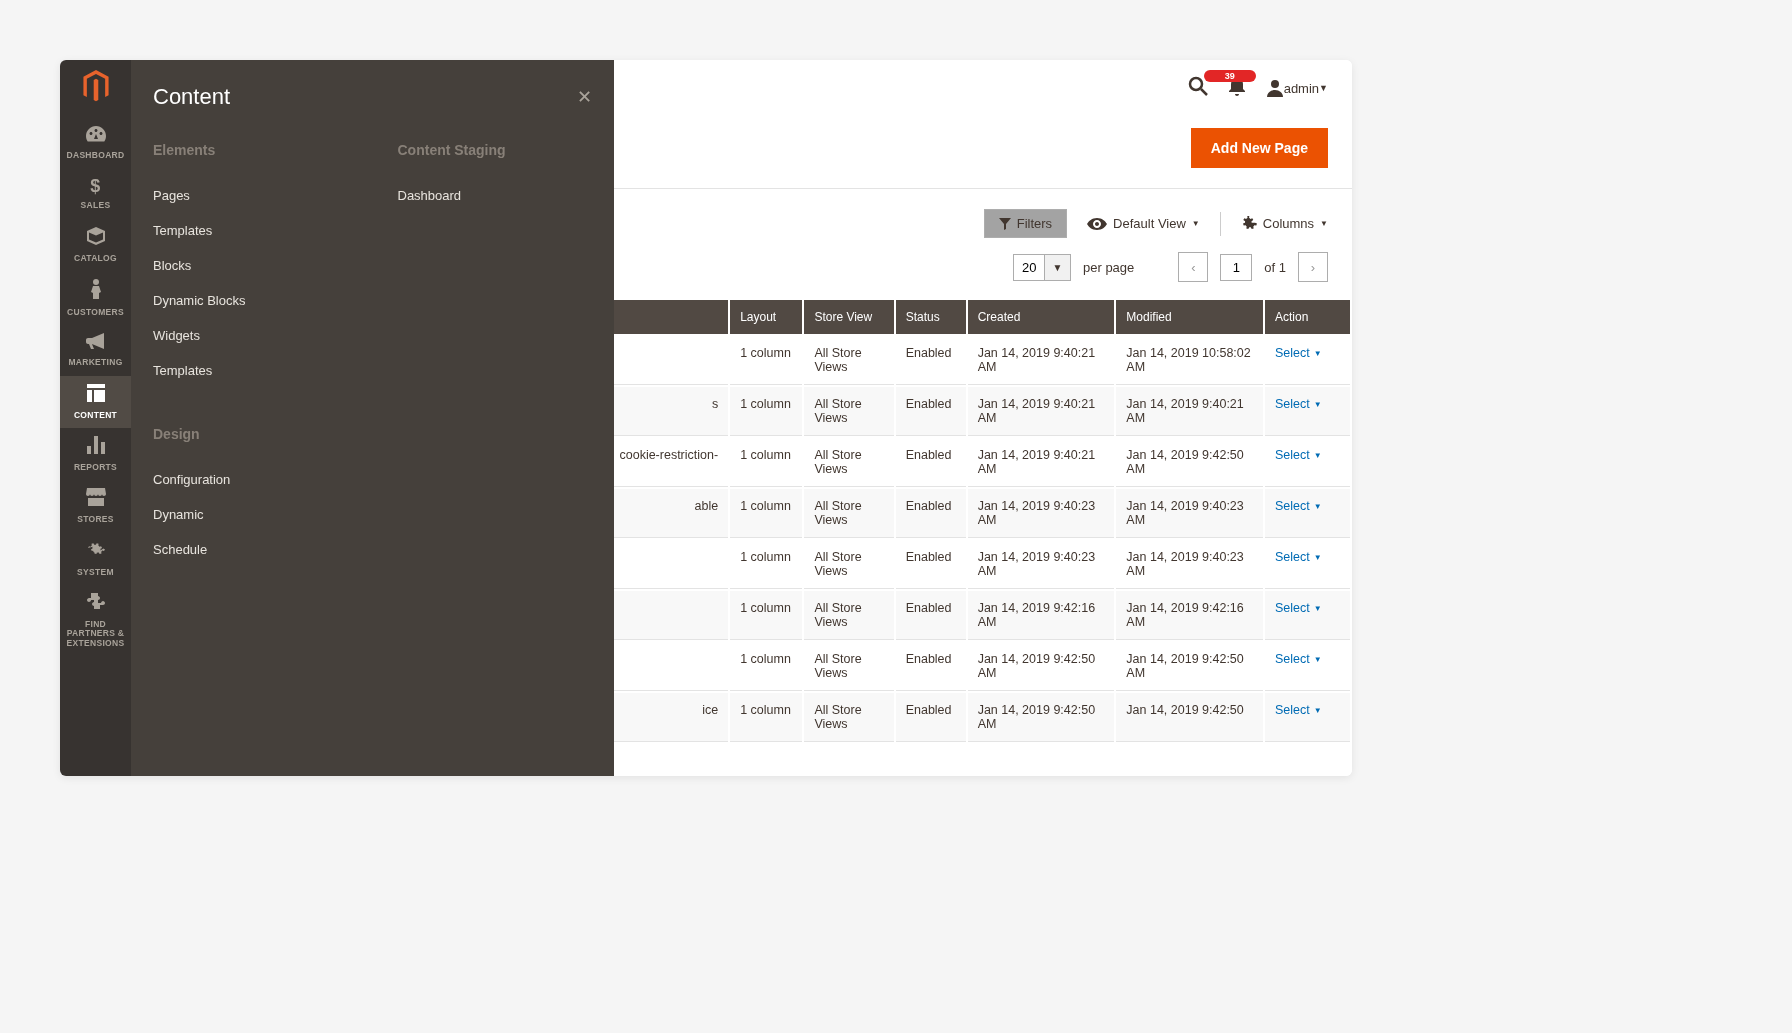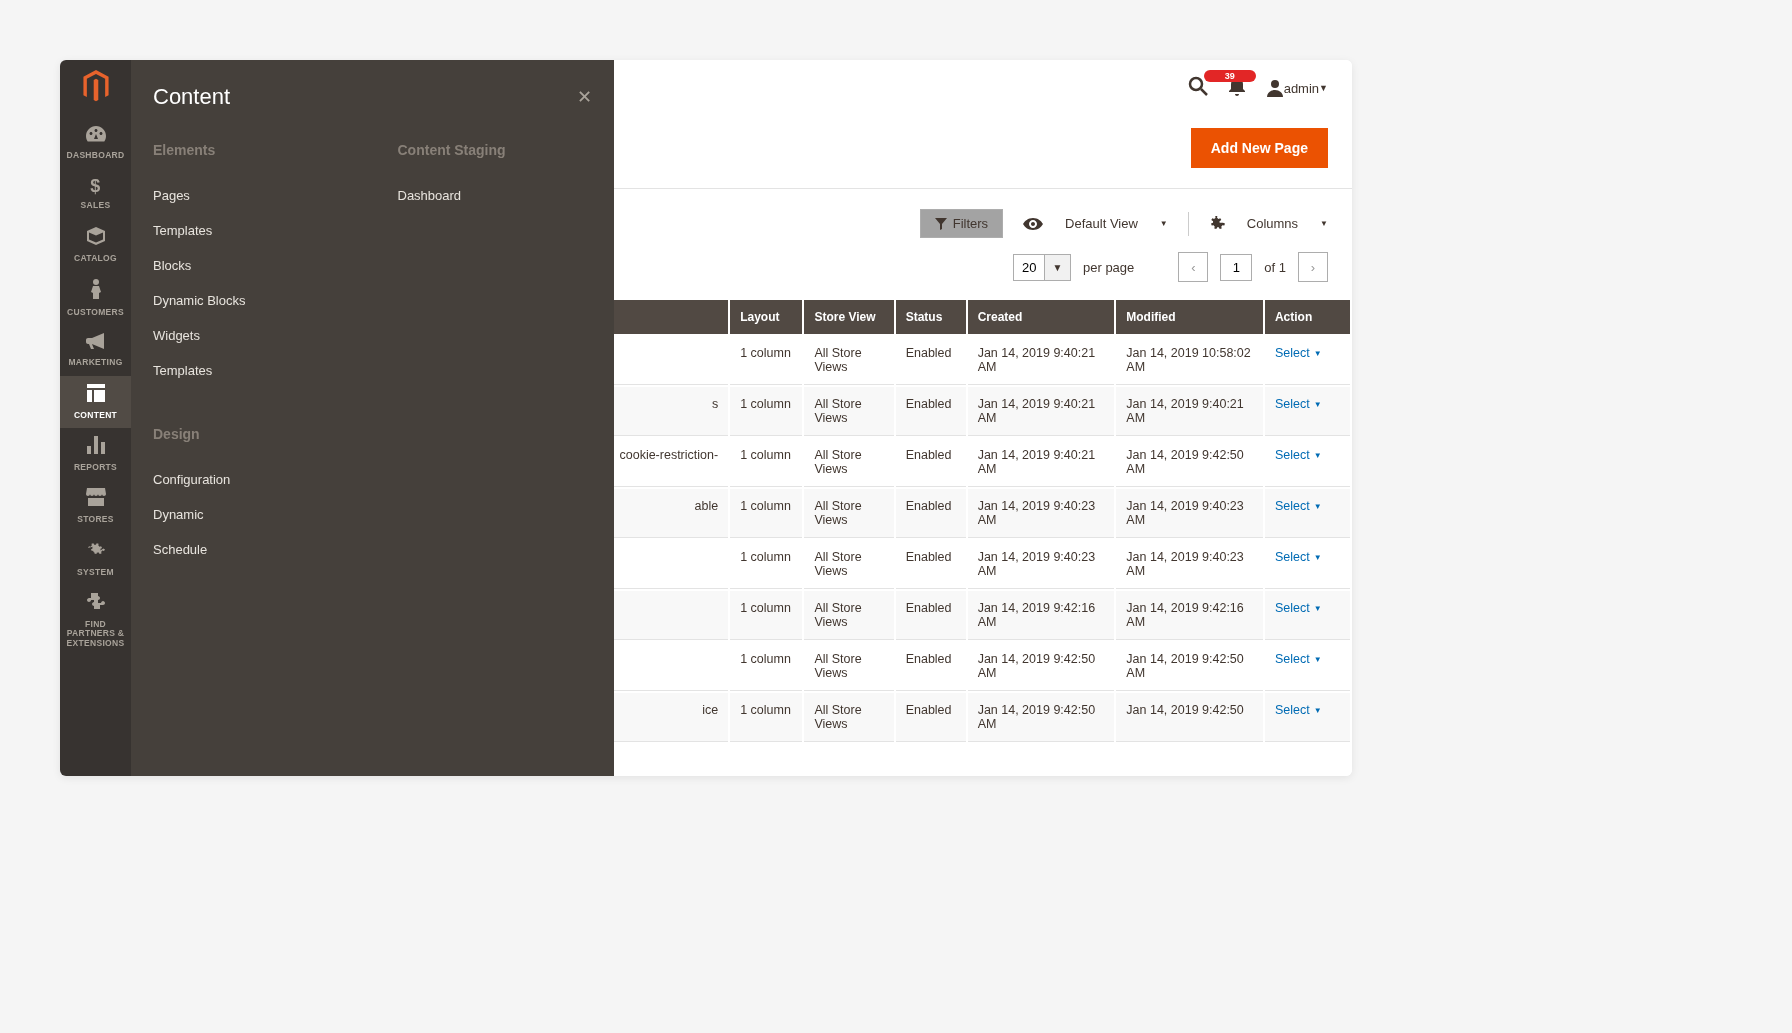--- a/index.html
+++ b/index.html
@@ -22,29 +22,29 @@
 .submenu-link { color: #e8e4de; font-size: 13px; padding: 10px 0; display: block; cursor: pointer; }
 .main { position: absolute; left: 71px; right: 0; top: 0; bottom: 0; background: #fff; overflow: hidden; }
 .topbar { height: 56px; display: flex; align-items: center; justify-content: flex-end; padding: 0 24px; gap: 20px; }
 .top-icon { color: #41362f; cursor: pointer; position: relative; }
 .badge { position: absolute; top: -6px; right: -10px; background: #e22626; color: #fff; font-size: 9px; font-weight: 700; border-radius: 9px; padding: 1px 21px; }
 .top-user { display: flex; align-items: center; color: #41362f; font-size: 13px; cursor: pointer; }
 .page-header { padding: 12px 24px 20px; display: flex; justify-content: flex-end; border-bottom: 1px solid #e3e3e3; }
 .btn-primary { background: #eb5202; color: #fff; border: none; padding: 12px 20px; font-size: 14px; font-weight: 600; cursor: pointer; }
 .toolbar { padding: 20px 24px 0; display: flex; justify-content: flex-end; align-items: center; gap: 20px; }
 .btn-filters { background: #a3a3a3; border: 1px solid #adadad; padding: 6px 14px; font-size: 13px; color: #41362f; cursor: pointer; display: flex; align-items: center; gap: 6px; }
-.toolbar-link { color: #41362f; font-size: 13px; display: flex; align-items: center; gap: 22px; cursor: pointer; }
+.toolbar-link { color: #41362f; font-size: 13px; display: flex; align-items: center; gap: 6px; cursor: pointer; }
 .divider { width: 1px; height: 24px; background: #ccc; }
 .pager-row { padding: 14px 24px 16px; display: flex; justify-content: flex-end; align-items: center; gap: 12px; font-size: 13px; color: #41362f; }
 .select-wrap { display: flex; }
 .page-input, .select-input { border: 1px solid #adadad; padding: 5px 8px; font-size: 13px; text-align: center; width: 32px; }
 .select-caret { border: 1px solid #adadad; border-left: none; background: #f1f1f1; width: 26px; display: flex; align-items: center; justify-content: center; cursor: pointer; font-size: 10px; }
 .pager-btn { border: 1px solid #adadad; background: #fff; width: 30px; height: 30px; display: flex; align-items: center; justify-content: center; color: #999; cursor: pointer; }
 .grid { width: 100%; }
-.grid thead th { background: #514943; color: #fff; font-size: 12px; font-weight: 700; text-align: left; padding: 10px 10px; }
+.grid thead th { background: #514943; color: #fff; font-size: 12px; font-weight: 400; text-align: left; padding: 10px 10px; }
 .grid tbody td { padding: 10px 10px; font-size: 12.5px; color: #41362f; border-bottom: 1px solid #e3e3e3; vertical-align: top; }
 .grid tbody tr:nth-child(even) td { background: #f8f8f8; }
 .action-link { color: #006bb4; cursor: pointer; display: inline-flex; align-items: center; gap: 4px; }
 .col-hidden { width: 560px; }
 .col-layout { width: 68px; }
 .col-store { width: 84px; }
 .col-status { width: 60px; }
 .col-date { width: 138px; }
 .col-action { width: 80px; }
 </style>

